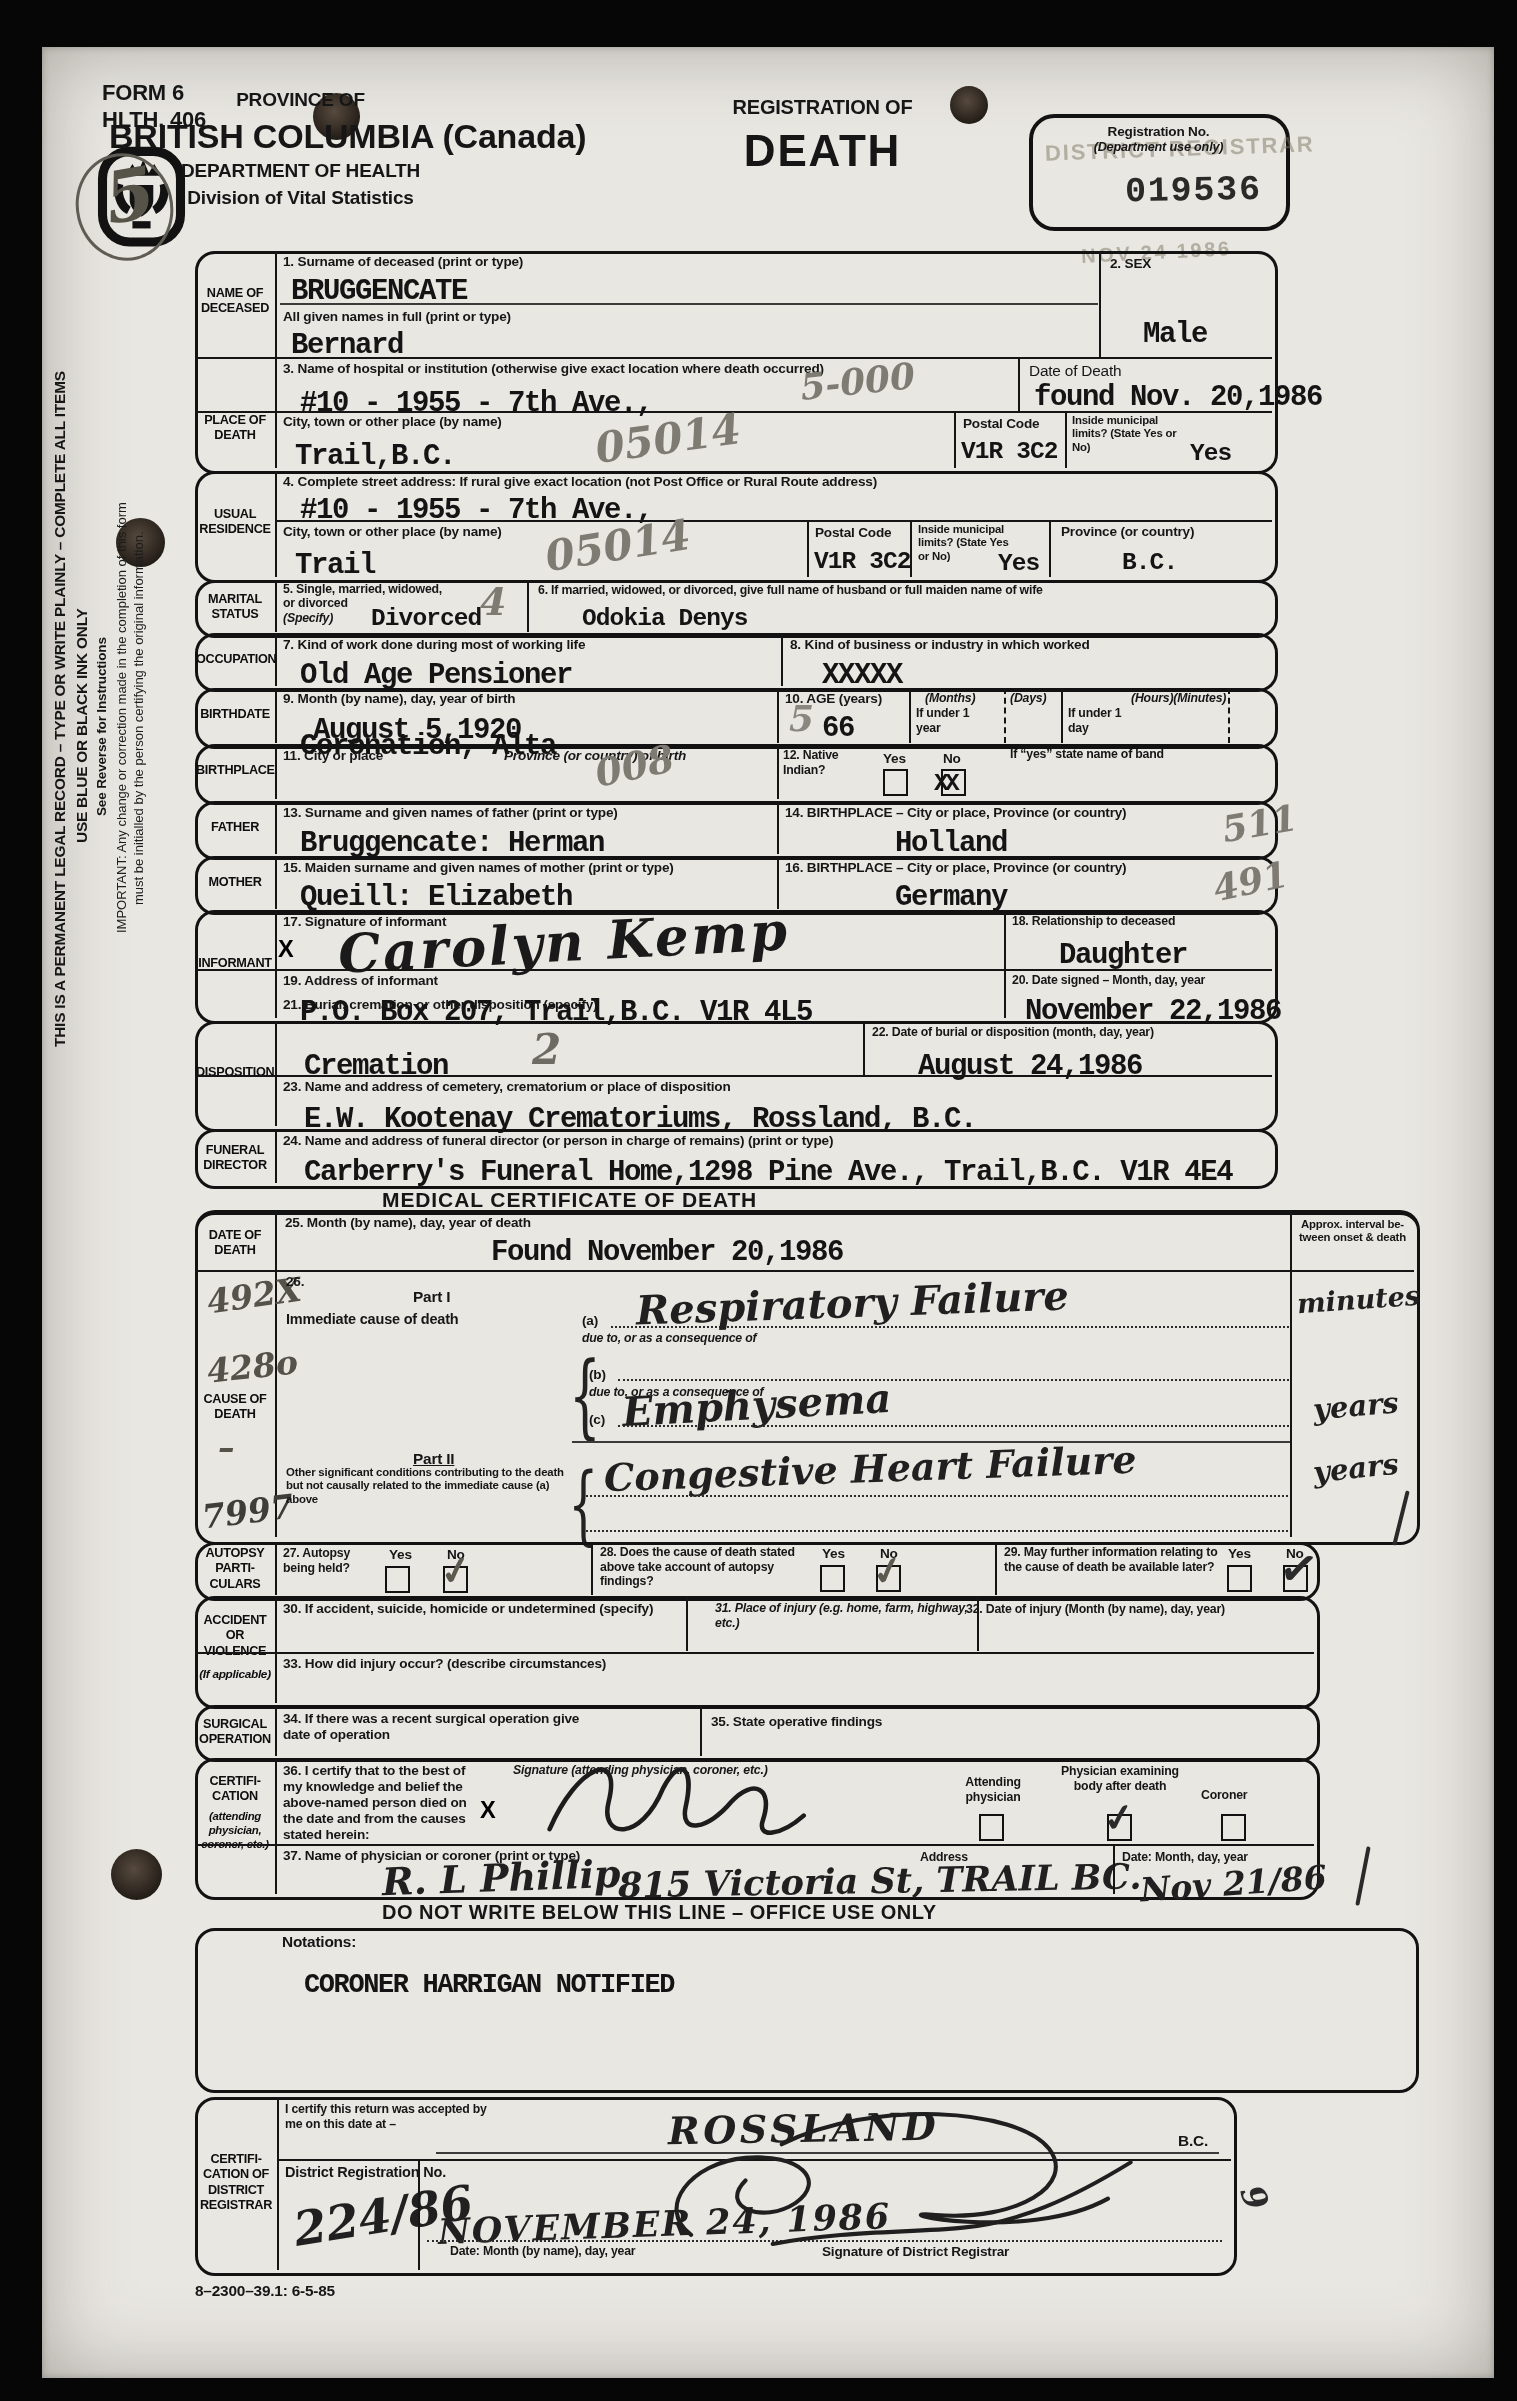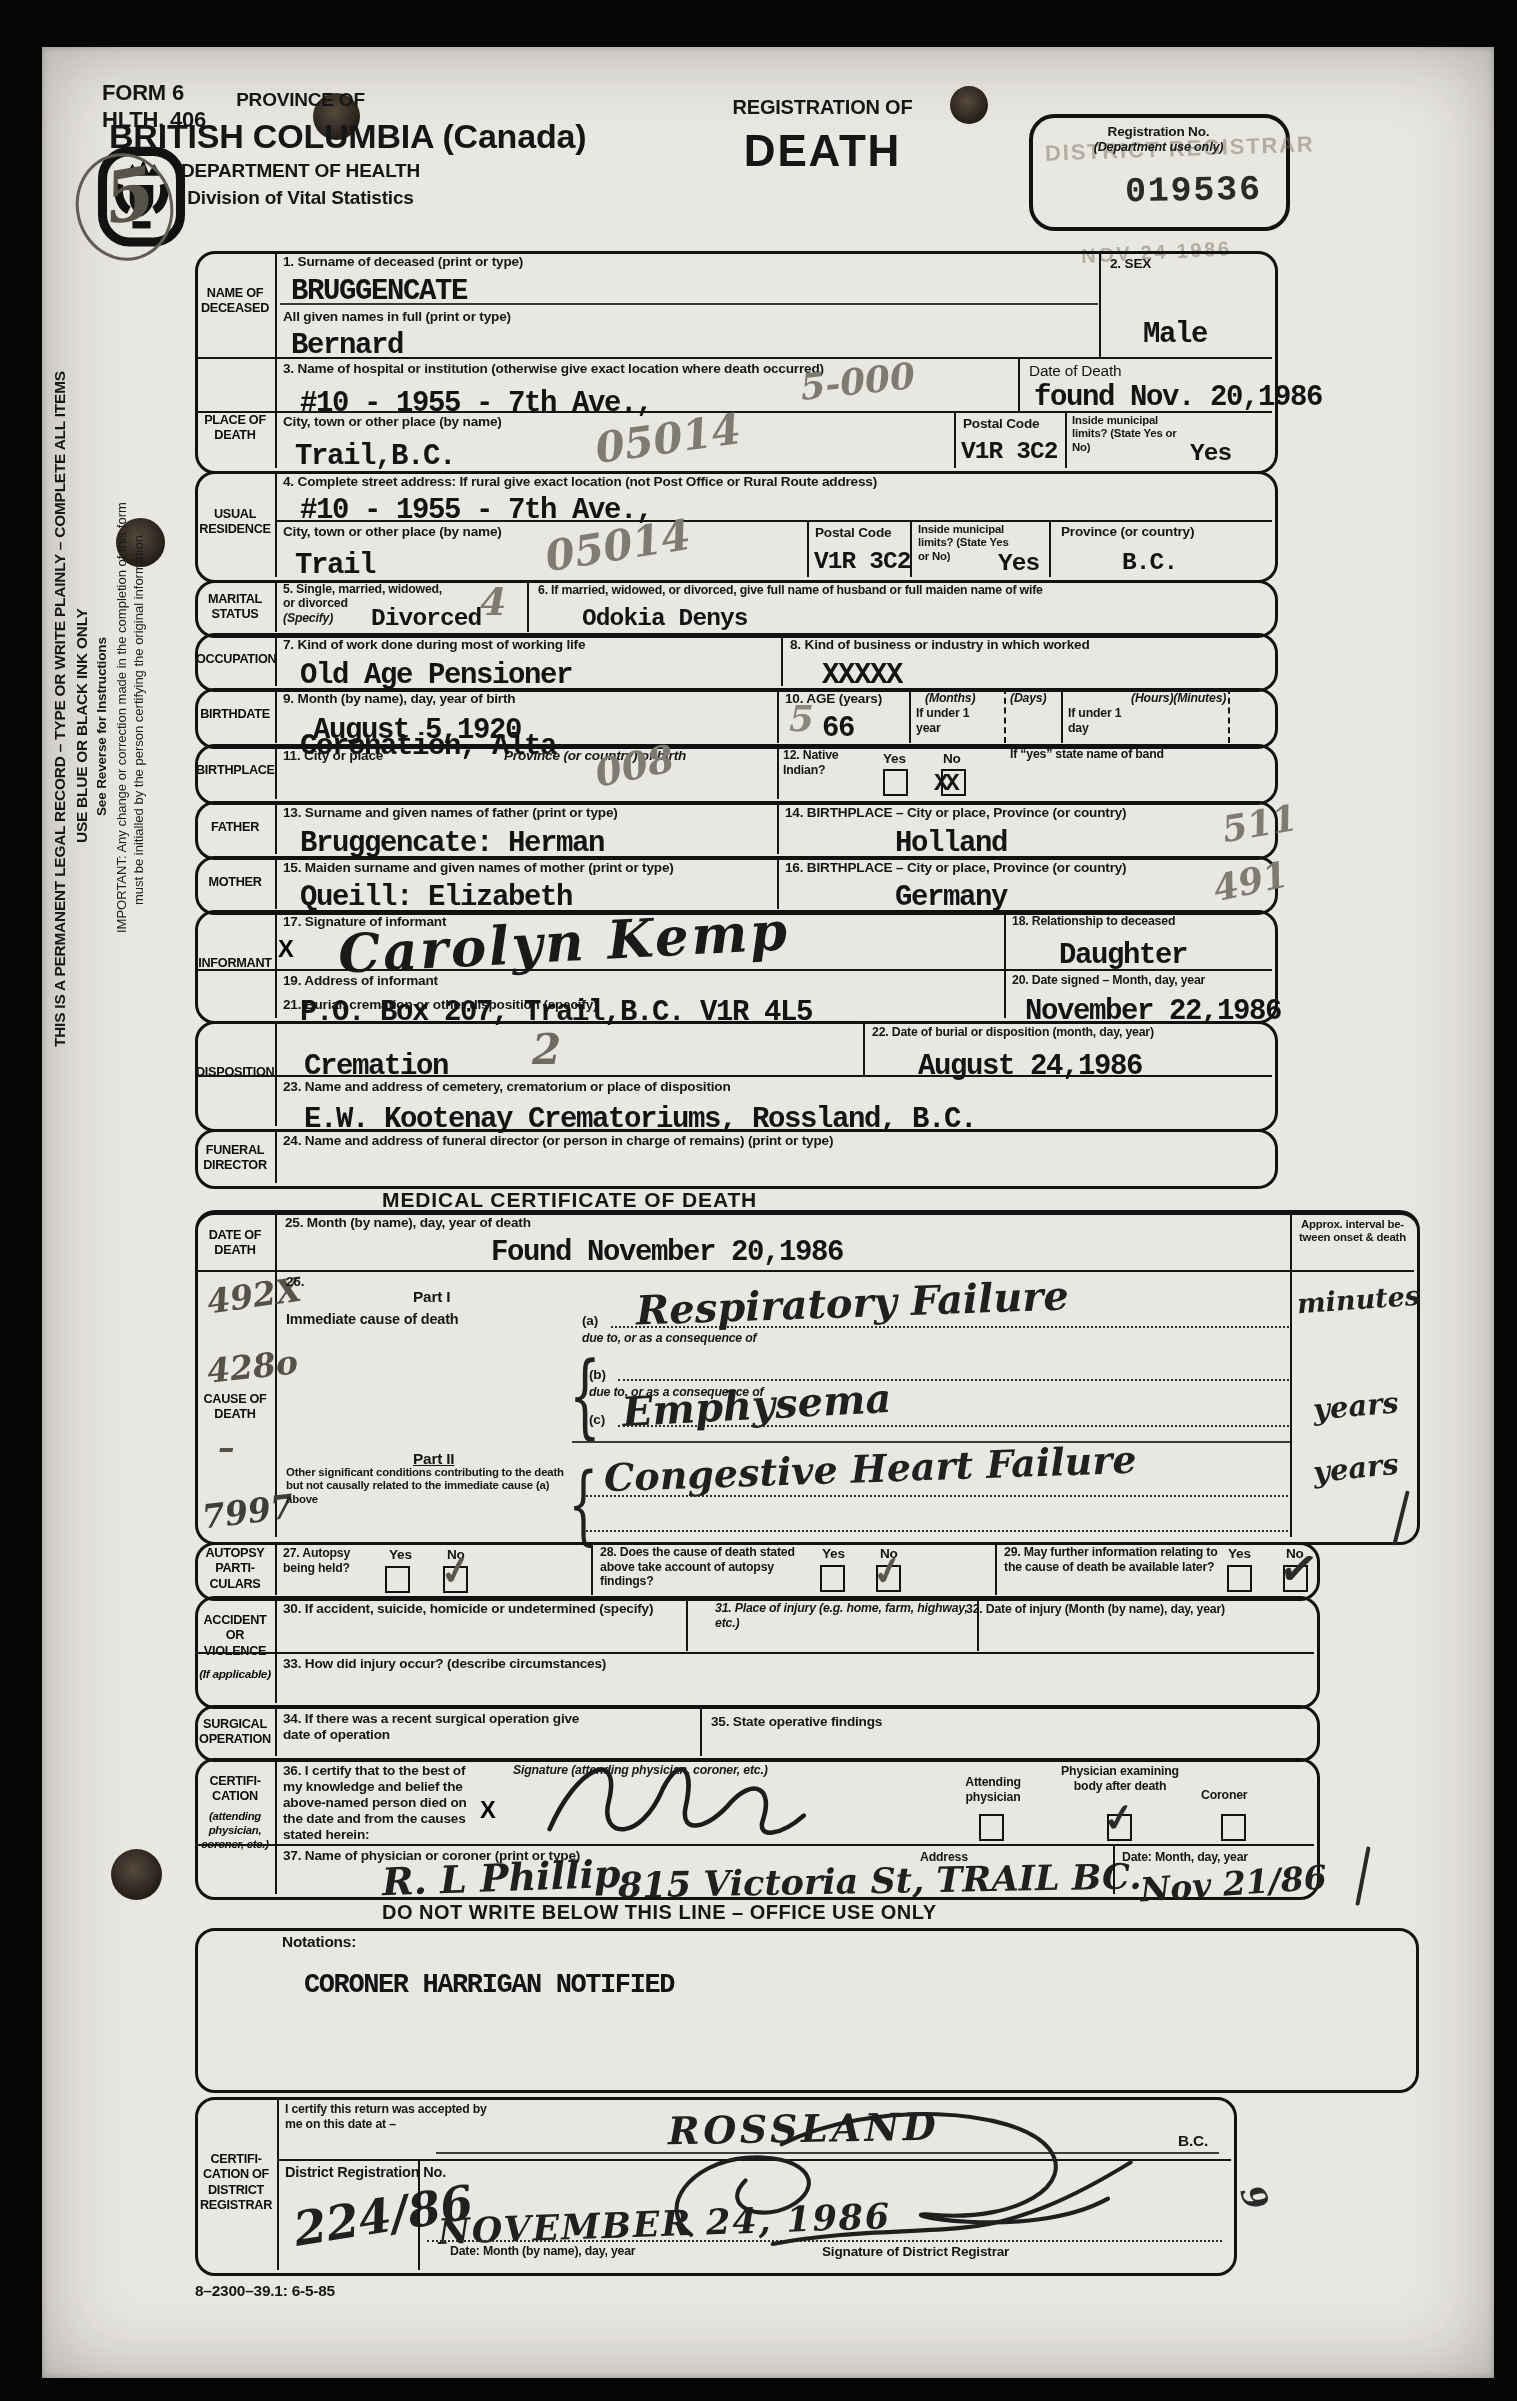--- a/index.html
+++ b/index.html
@@ -232,20 +232,21 @@
   <div class="a lbl sm" style="left:872px;top:1025px;">22. Date of burial or disposition (month, day, year)</div>
   <div class="a type" style="left:918px;top:1052px;">August 24,1986</div>
   <div class="hl" style="left:195px;top:1075px;width:1077px;"></div>
   <div class="a lbl" style="left:283px;top:1079px;">23. Name and address of cemetery, crematorium or place of disposition</div>
   <div class="a type" style="left:304px;top:1105px;">E.W. Kootenay Crematoriums, Rossland, B.C.</div>
 
   <div class="box" style="left:195px;top:1129px;width:1077px;height:54px;"></div>
   <div class="vl" style="left:275px;top:1129px;height:54px;"></div>
   <div class="a seclbl" style="left:196px;top:1143px;width:78px;">FUNERAL DIRECTOR</div>
   <div class="a lbl" style="left:283px;top:1133px;">24. Name and address of funeral director (or person in charge of remains) (print or type)</div>
+  <div class="a type" style="left:304px;top:1158px;">Carberry's Funeral Home,1298 Pine Ave., Trail,B.C. V1R 4E4</div>
 
   <div class="a lbl" style="left:382px;top:1188px;font-size:21px;letter-spacing:0.9px;">MEDICAL CERTIFICATE OF DEATH</div>
 
   <div class="box" style="left:195px;top:1210px;width:1219px;height:327px;border-top-width:5.5px;"></div>
   <div class="vl" style="left:275px;top:1210px;height:327px;"></div>
   <div class="a seclbl" style="left:196px;top:1228px;width:78px;">DATE OF DEATH</div>
   <div class="a lbl" style="left:285px;top:1215px;">25. Month (by name), day, year of death</div>
   <div class="a type" style="left:491px;top:1238px;">Found November 20,1986</div>
   <div class="vl" style="left:1290px;top:1210px;height:327px;"></div>
   <div class="a lbl w xs" style="left:1297px;top:1218px;width:111px;text-align:center;">Approx. interval be­tween onset &amp; death</div>

